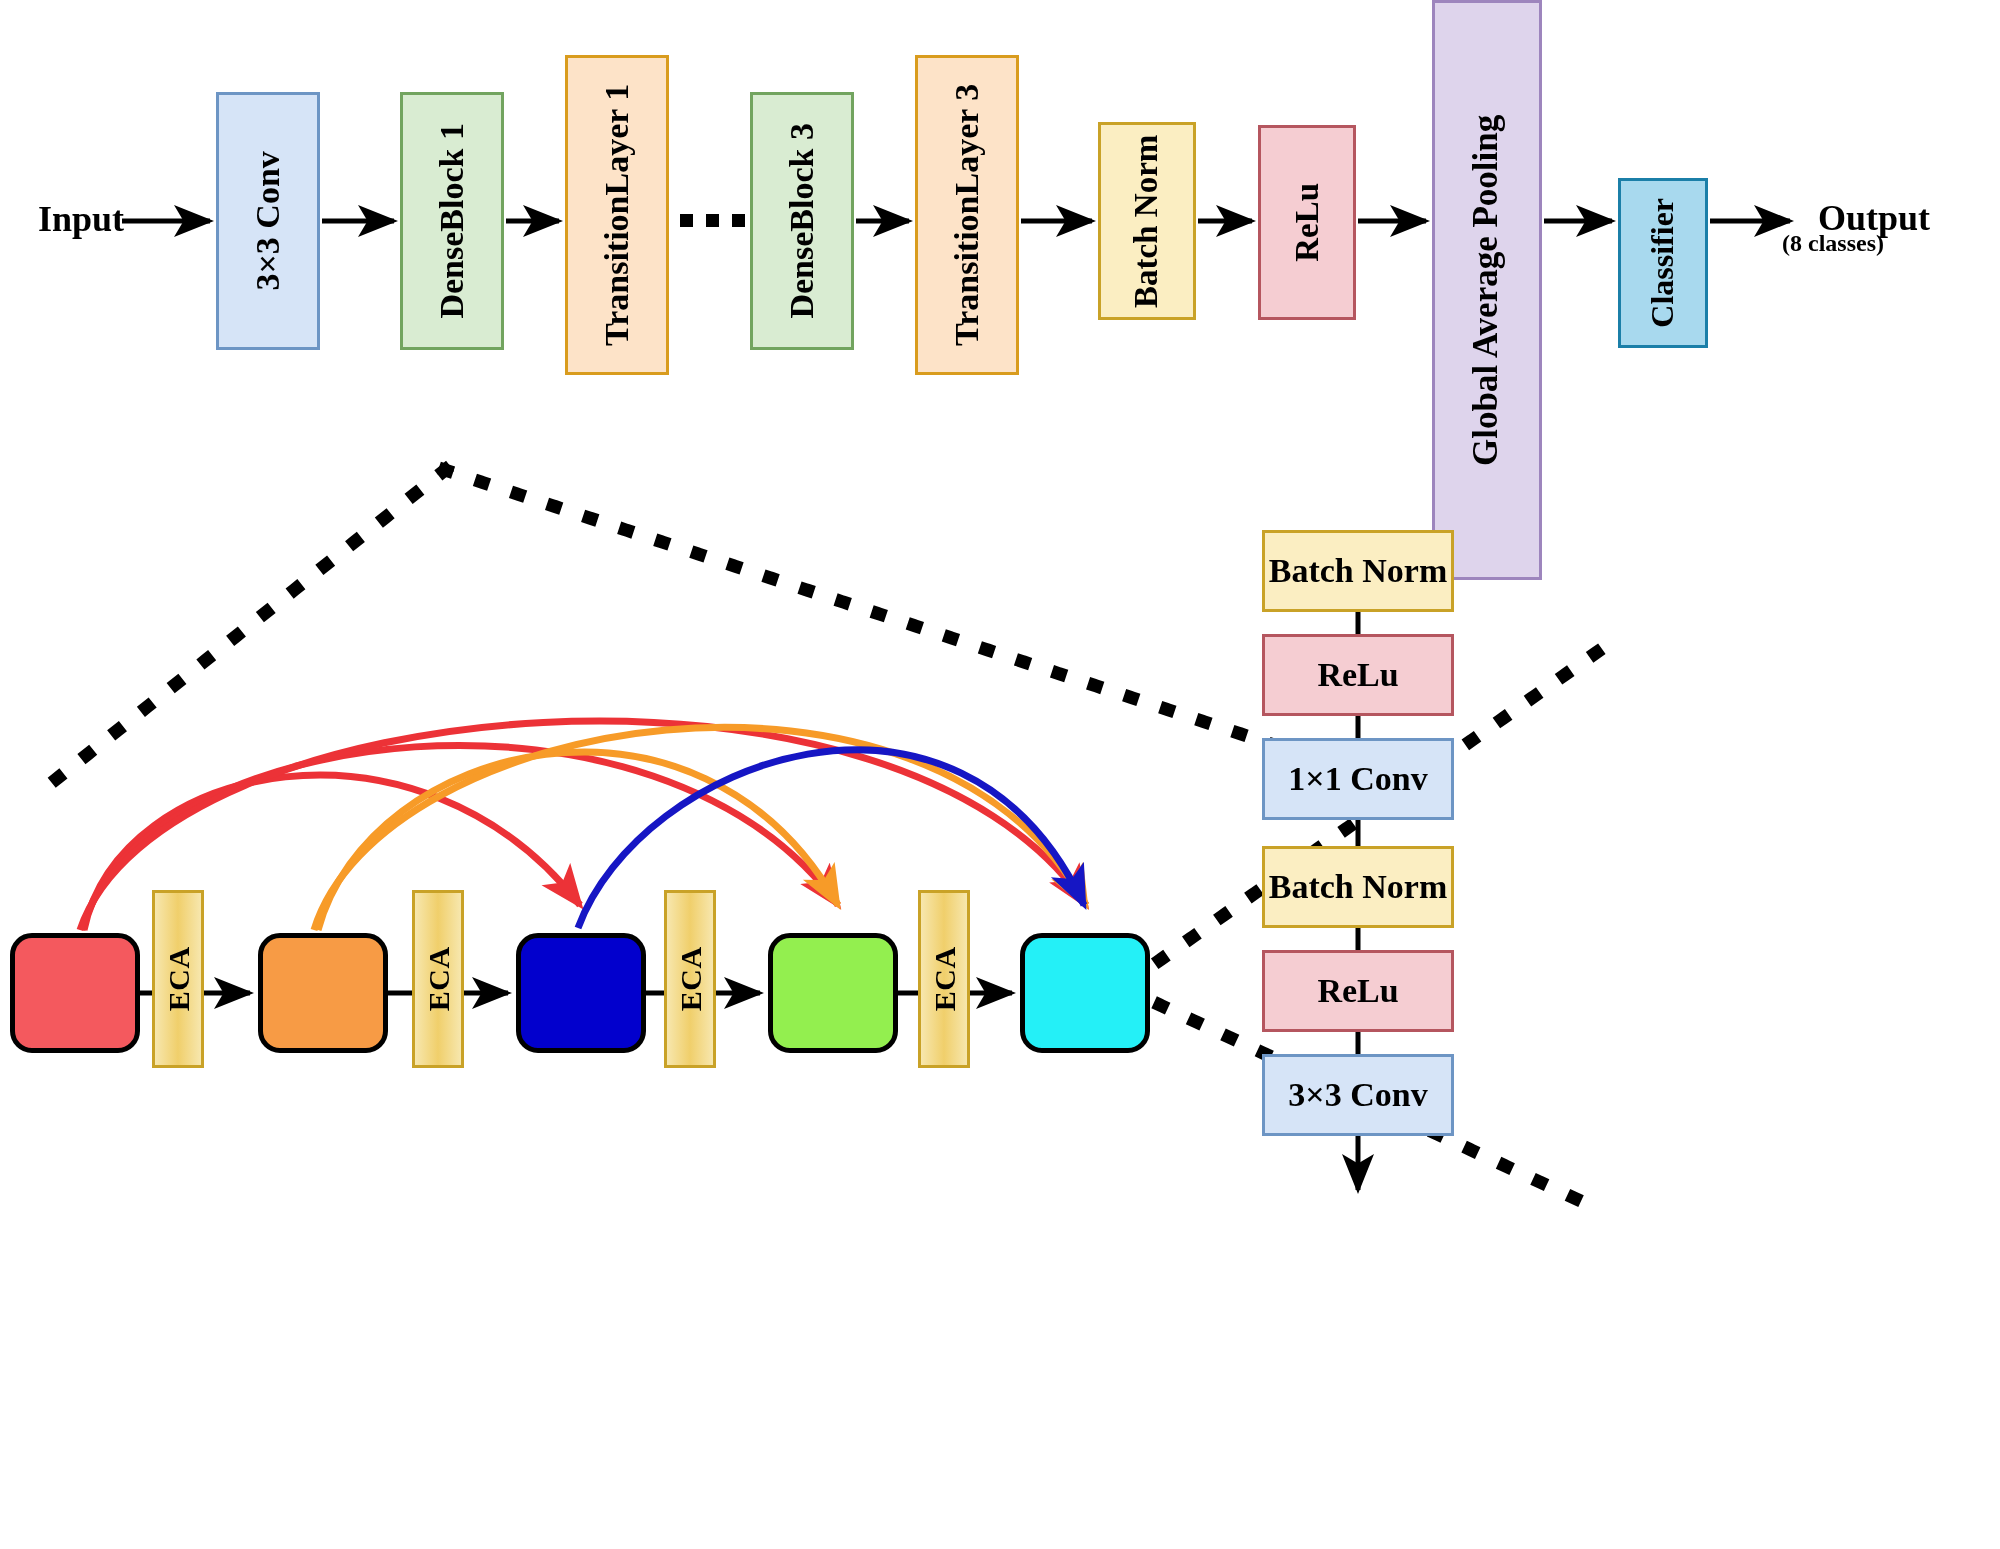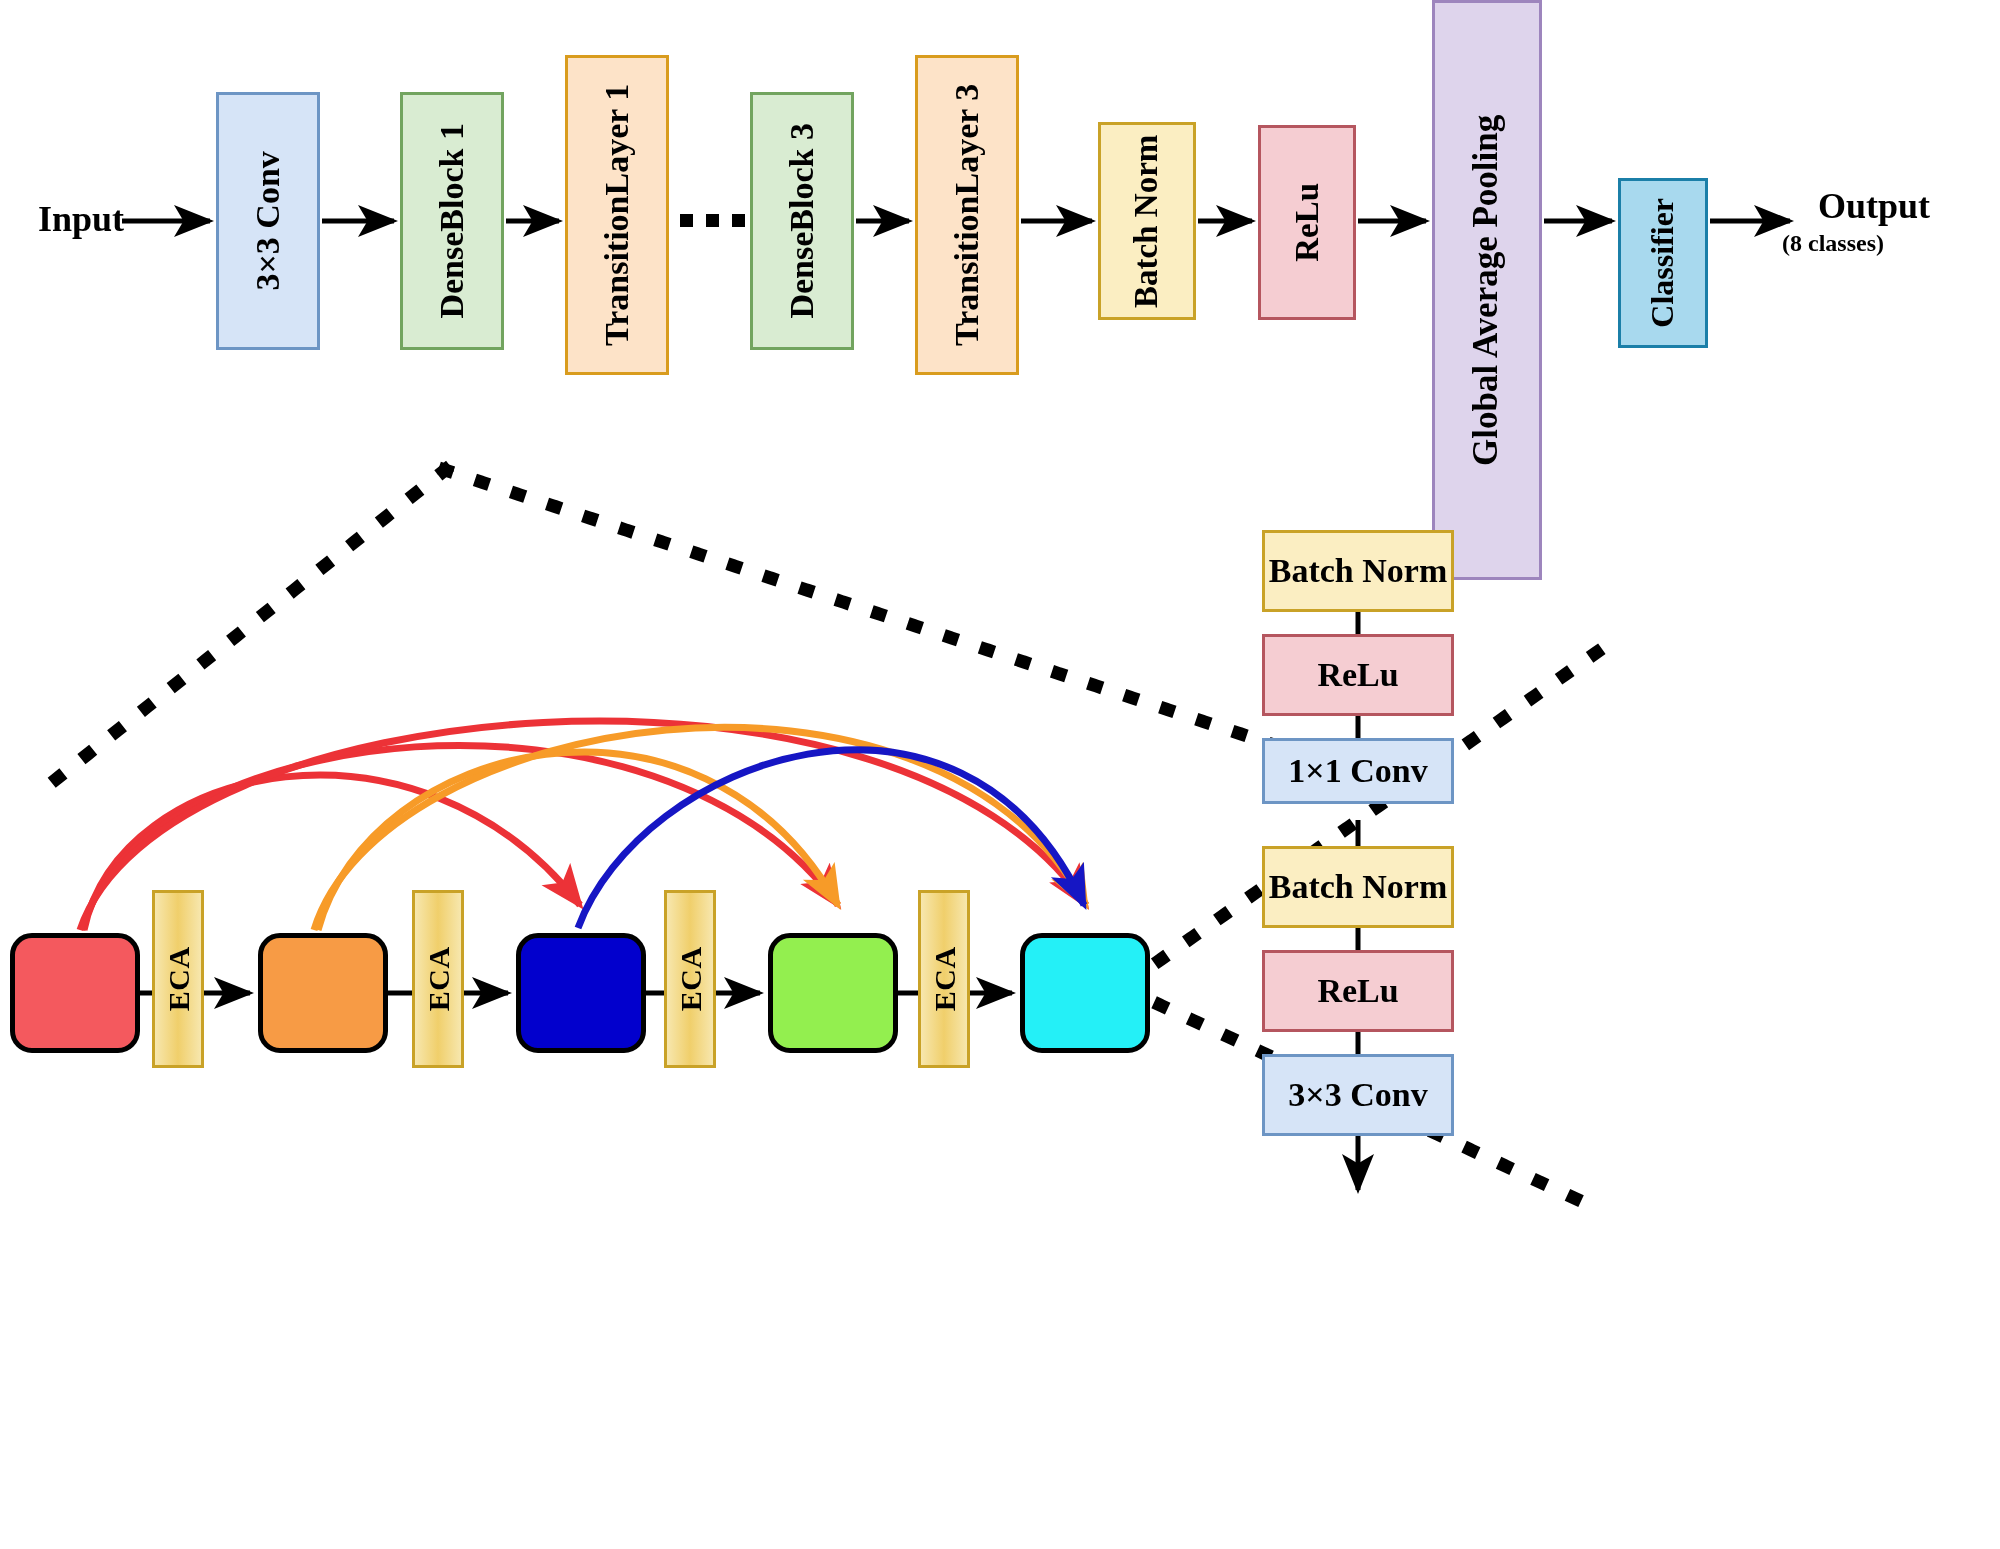--- a/index.html
+++ b/index.html
@@ -190,21 +190,21 @@
   <div class="box vbox" style="left:1432px;top:0px;width:110px;height:580px;background:#ded4ec;border-color:#9d85bd;">
     <span class="lbl" style="font-size:35px;">Global Average Pooling</span>
   </div>
 
   <div class="box vbox" style="left:1618px;top:178px;width:90px;height:170px;background:#a8d9ee;border-color:#1b7fa8;">
     <span class="lbl" style="font-size:32px;">Classifier</span>
   </div>
 
   <div class="plain-text" style="left:38px;top:198px;font-size:36px;">Input</div>
 
-  <div class="plain-text" style="left:1818px;top:185px;font-size:36px;text-align:right;">Output</div>
+  <div class="plain-text" style="left:1818px;top:197px;font-size:36px;text-align:right;">Output</div>
   <div class="plain-text" style="left:1782px;top:230px;font-size:24px;">(8 classes)</div>
 
   <div class="dense-node" style="left:10px;top:933px;width:130px;height:120px;background:#f4595e;"></div>
   <div class="dense-node" style="left:258px;top:933px;width:130px;height:120px;background:#f79b45;"></div>
   <div class="dense-node" style="left:516px;top:933px;width:130px;height:120px;background:#0200cd;"></div>
   <div class="dense-node" style="left:768px;top:933px;width:130px;height:120px;background:#93ef4f;"></div>
   <div class="dense-node" style="left:1020px;top:933px;width:130px;height:120px;background:#24f0f7;"></div>
 
   <div class="box eca" style="left:152px;top:890px;width:52px;height:178px;">
     <span class="lbl">ECA</span>
@@ -216,21 +216,21 @@
     <span class="lbl">ECA</span>
   </div>
   <div class="box eca" style="left:918px;top:890px;width:52px;height:178px;">
     <span class="lbl">ECA</span>
   </div>
 
   <div class="box hbox" style="left:1262px;top:530px;width:192px;height:82px;background:#fbeec2;border-color:#c9a227;font-size:34px;">Batch Norm</div>
 
   <div class="box hbox" style="left:1262px;top:634px;width:192px;height:82px;background:#f5cdd2;border-color:#b5565f;font-size:34px;">ReLu</div>
 
-  <div class="box hbox" style="left:1262px;top:738px;width:192px;height:66px;background:#d6e4f7;border-color:#6d95c4;font-size:34px;">1×1 Conv</div>
+  <div class="box hbox" style="left:1262px;top:738px;width:192px;height:82px;background:#d6e4f7;border-color:#6d95c4;font-size:34px;">1×1 Conv</div>
 
   <div class="box hbox" style="left:1262px;top:846px;width:192px;height:82px;background:#fbeec2;border-color:#c9a227;font-size:34px;">Batch Norm</div>
 
   <div class="box hbox" style="left:1262px;top:950px;width:192px;height:82px;background:#f5cdd2;border-color:#b5565f;font-size:34px;">ReLu</div>
 
   <div class="box hbox" style="left:1262px;top:1054px;width:192px;height:82px;background:#d6e4f7;border-color:#6d95c4;font-size:34px;">3×3 Conv</div>
 
 </div>
 
 </body></html>

